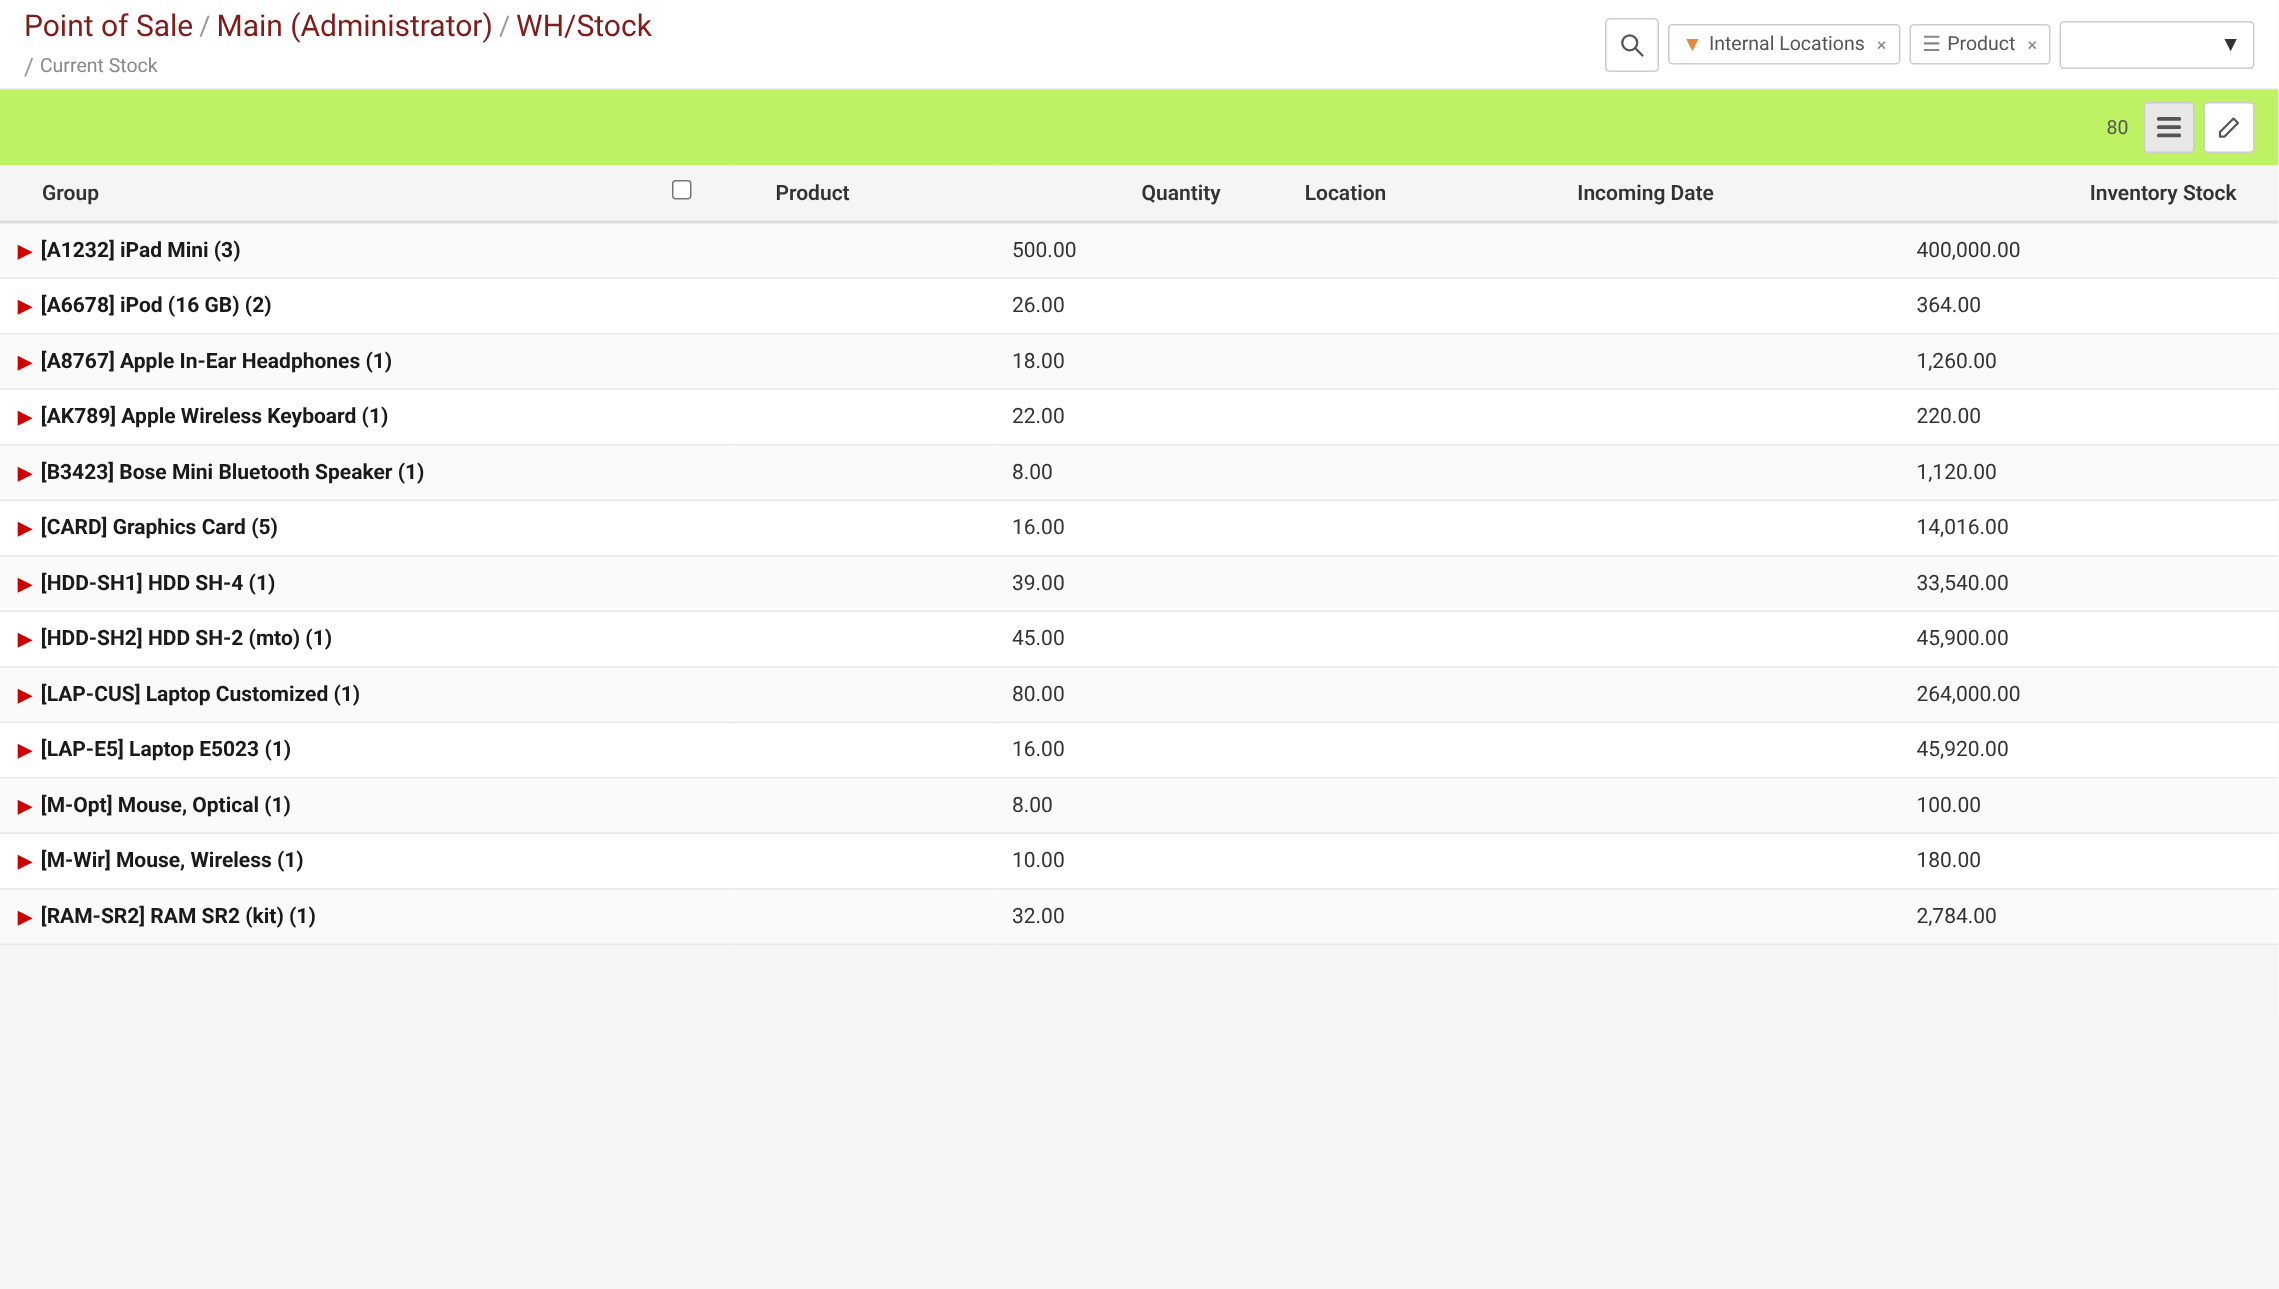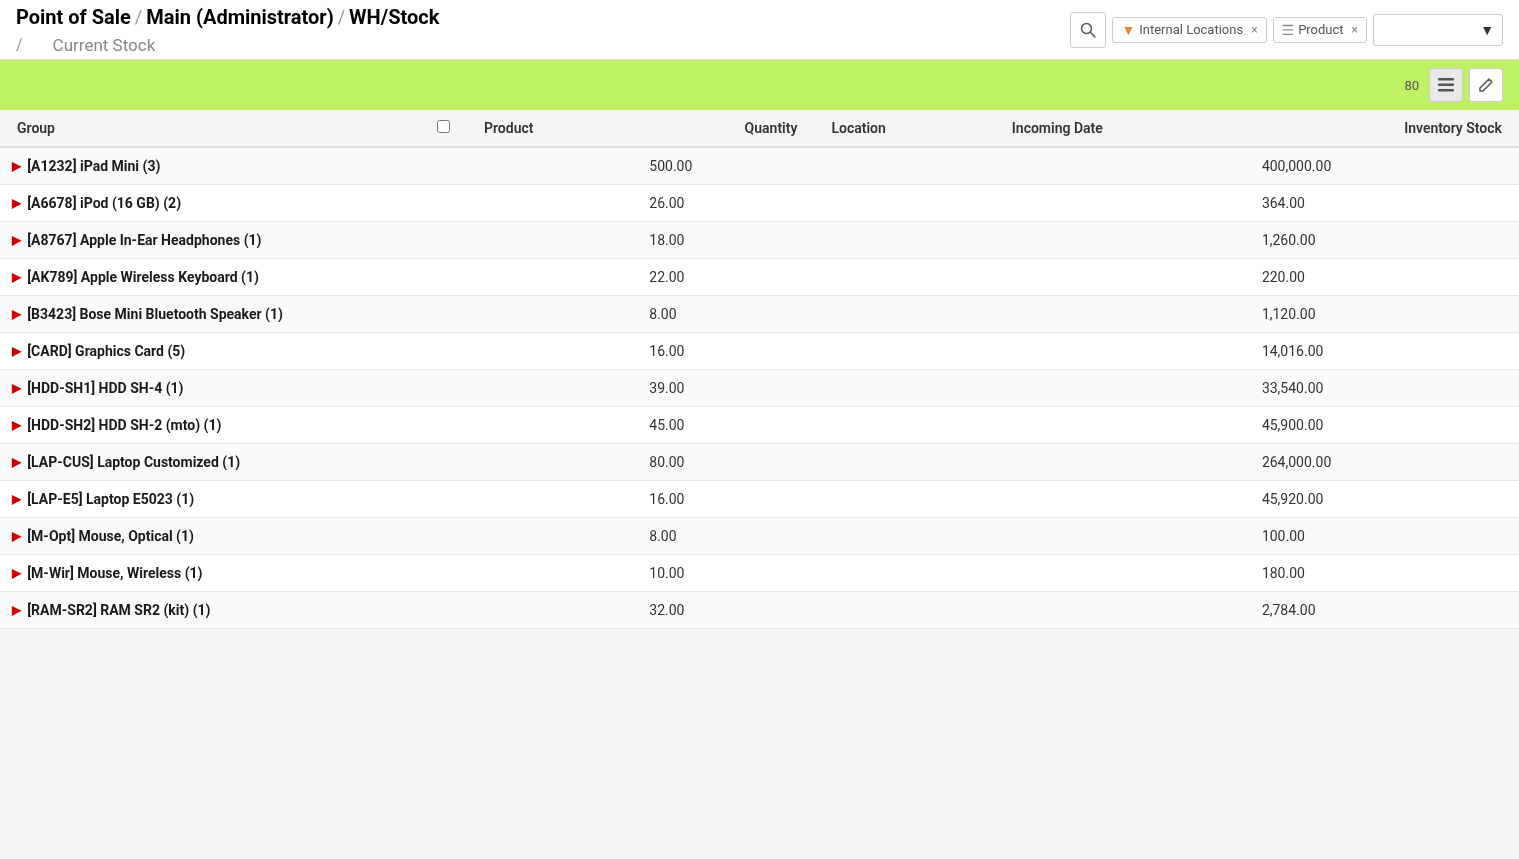--- a/index.html
+++ b/index.html
@@ -23,23 +23,23 @@
 
     .breadcrumb {
       display: flex;
       align-items: center;
       flex-wrap: wrap;
       gap: 4px;
       flex: 1;
     }
 
     .breadcrumb-link {
-      color: #000000;
+      color: #7f1d1d;
       font-size: 20px;
-      font-weight: 700;
+      font-weight: 400;
       text-decoration: none;
       cursor: pointer;
     }
 
     .breadcrumb-sep {
       color: #999;
       font-size: 18px;
     }
 
     .sub-breadcrumb {
@@ -50,22 +50,21 @@
       padding-top: 2px;
     }
 
     .sub-breadcrumb-sep {
       color: #999;
       font-size: 16px;
     }
 
     .sub-breadcrumb-text {
       color: #888;
-      font-size: 17px;
-      margin-left: 26px;
+      font-size: 13px;
     }
 
     .search-area {
       display: flex;
       align-items: center;
       gap: 6px;
     }
 
     .search-icon-btn {
       width: 36px;
@@ -183,21 +182,21 @@
       width: 100%;
       border-collapse: collapse;
     }
 
     thead tr {
       background: #f5f5f5;
       border-bottom: 2px solid #ddd;
     }
 
     thead th {
-      padding: 10px 17px;
+      padding: 10px 28px;
       text-align: left;
       font-weight: 600;
       font-size: 14px;
       color: #333;
       white-space: nowrap;
     }
 
     thead th.right {
       text-align: right;
     }

